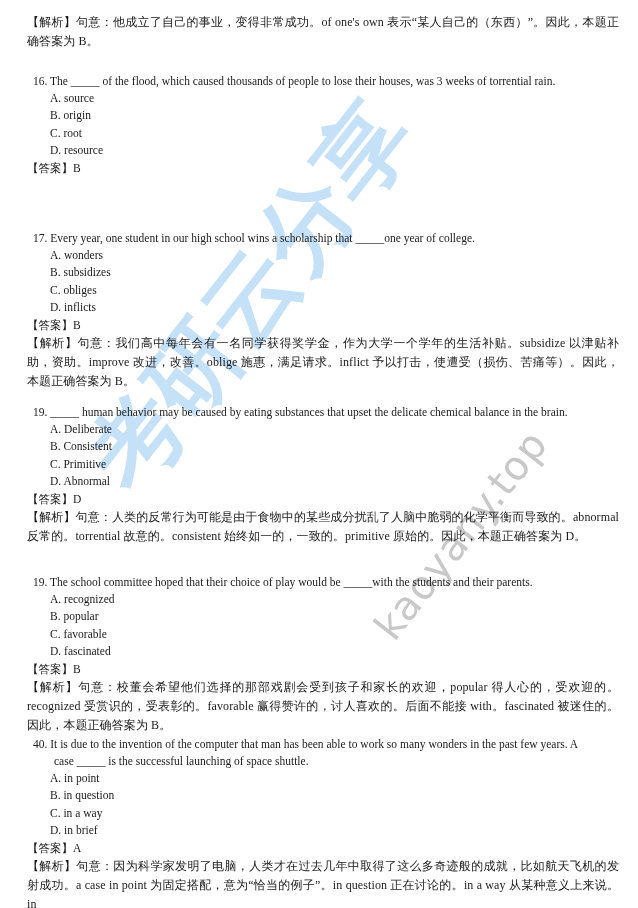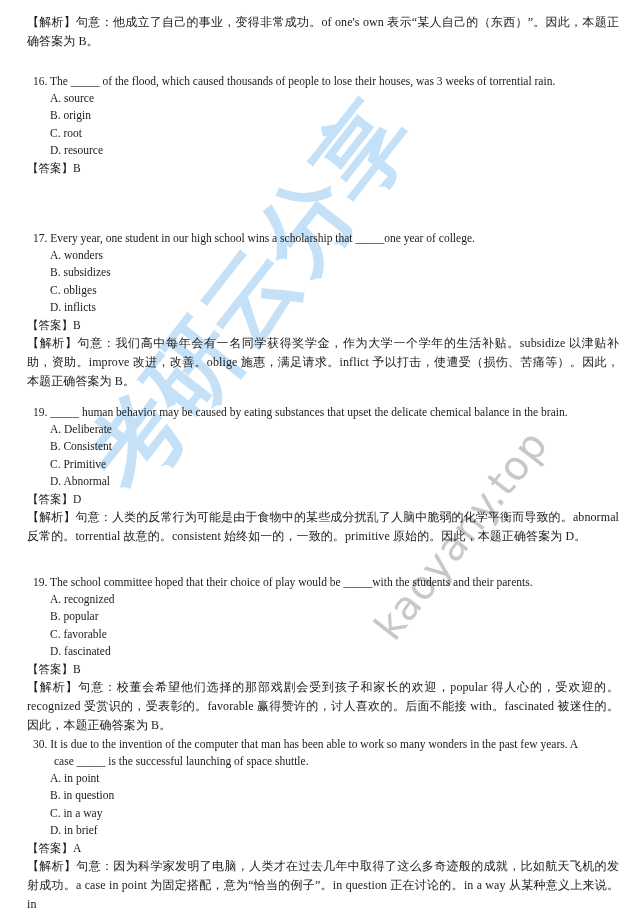--- a/index.html
+++ b/index.html
@@ -73,21 +73,21 @@
       <p class="q"><span>19.</span> <span>The school committee hoped that their choice of play would be _____with the students and their parents.</span></p>
       <p class="opt">A. recognized</p>
       <p class="opt">B. popular</p>
       <p class="opt">C. favorable</p>
       <p class="opt">D. fascinated</p>
       <p class="ans"><span>【答案】</span><span>B</span></p>
       <p class="para cn"><span>【解析】</span><span>句意：校董会希望他们选择的那部戏剧会受到孩子和家长的欢迎，popular 得人心的，受欢迎的。recognized 受赏识的，受表彰的。favorable 赢得赞许的，讨人喜欢的。后面不能接 with。fascinated 被迷住的。因此，本题正确答案为 B。</span></p>
     </div>
 
     <div class="block" style="top:736px;">
-      <p class="q"><span>30.</span> <span>It is due to the invention of the computer that man has been able to work so many wonders in the past few years. A</span><span class="stem-cont">case _____ is the successful launching of space shuttle.</span></p>
+      <p class="q"><span>40.</span> <span>It is due to the invention of the computer that man has been able to work so many wonders in the past few years. A</span><span class="stem-cont">case _____ is the successful launching of space shuttle.</span></p>
       <p class="opt">A. in point</p>
       <p class="opt">B. in question</p>
       <p class="opt">C. in a way</p>
       <p class="opt">D. in brief</p>
       <p class="ans"><span>【答案】</span><span>A</span></p>
       <p class="para cn"><span>【解析】</span><span>句意：因为科学家发明了电脑，人类才在过去几年中取得了这么多奇迹般的成就，比如航天飞机的发射成功。a case in point 为固定搭配，意为“恰当的例子”。in question 正在讨论的。in a way 从某种意义上来说。in</span></p>
     </div>
 
   </div>
 </div>

